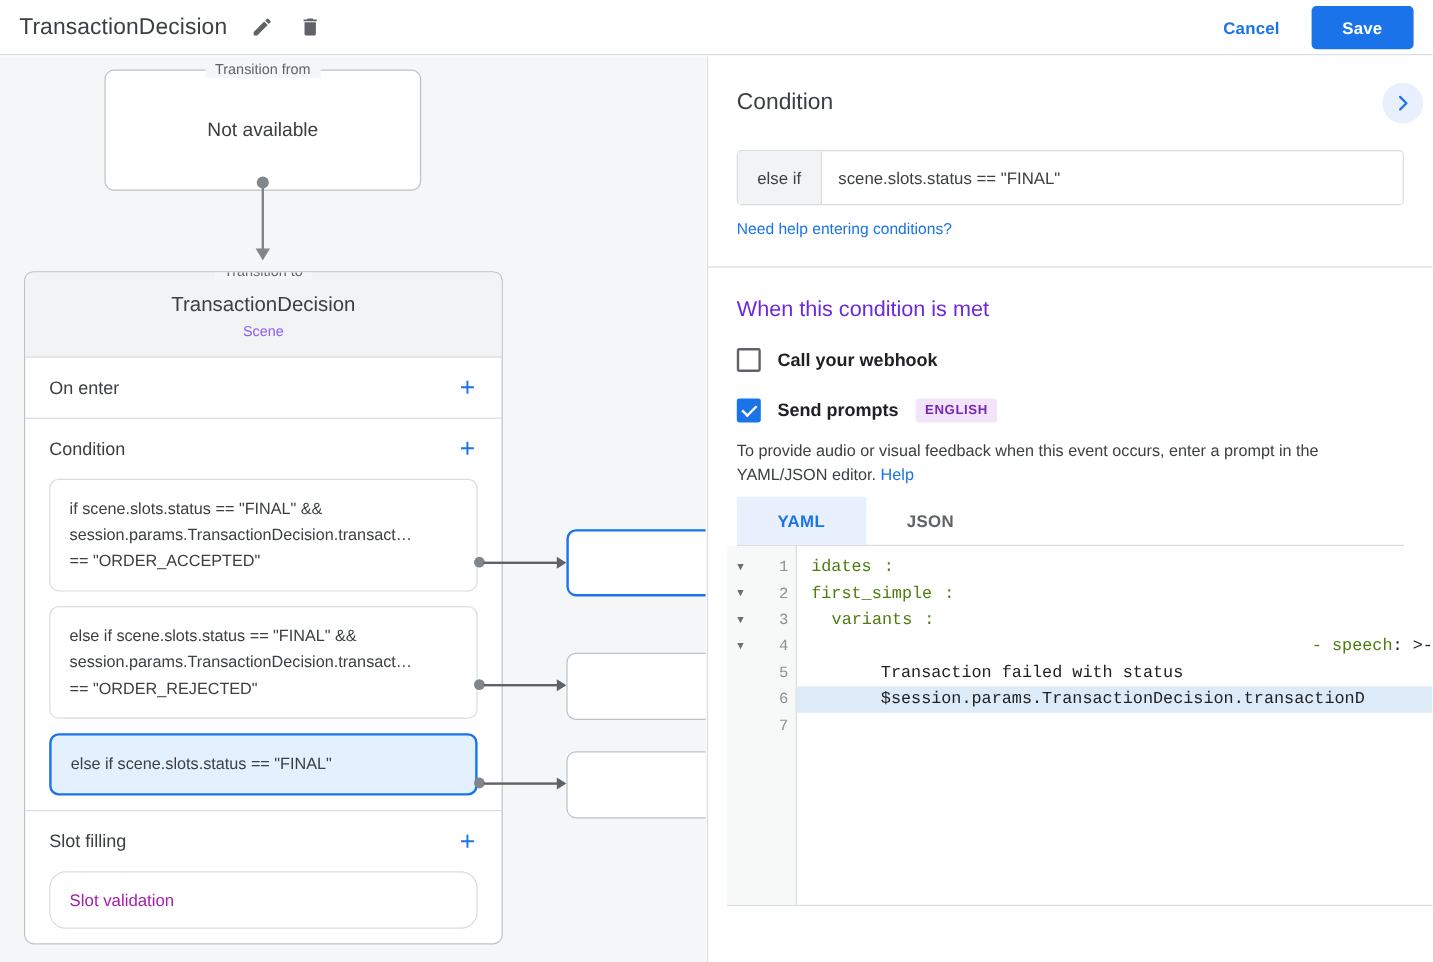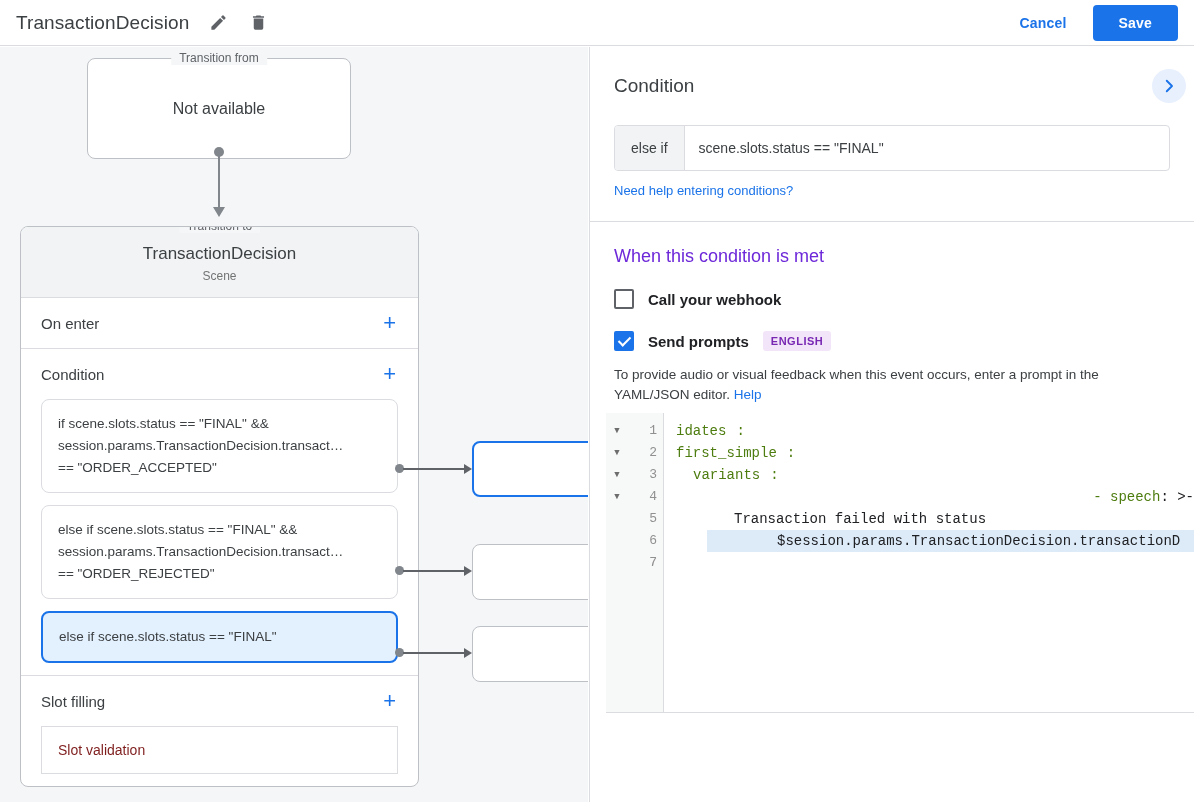--- a/index.html
+++ b/index.html
@@ -79,21 +79,21 @@
   }
   .scene-head {
     background: #f1f3f4; padding: 17px 0 14px; text-align: center;
     border-bottom: 1px solid #dadce0; position: relative;
   }
   .scene-head .legend {
     position: absolute; top: -8px; left: 50%; transform: translateX(-50%);
     background: #f5f6f7; padding: 0 8px; font-size: 12px; color: #5f6368;
   }
   .scene-title { font-size: 17px; color: #3c4043; }
-  .scene-sub { font-size: 12px; color: #737373; margin-top: 5px; }
+  .scene-sub { font-size: 12px; color: #8b5cf6; margin-top: 5px; }
 
   .sec { border-bottom: 1px solid #dadce0; padding: 0 20px 0 20px; }
   .sec:last-child { border-bottom: none; }
   .sec-header {
     display: flex; align-items: center; justify-content: space-between;
     height: 50px;
   }
   .sec-title { font-size: 15px; color: #3c4043; }
   .plus-btn {
     color: #1a73e8; font-size: 22px; line-height: 1; cursor: pointer;
@@ -105,22 +105,22 @@
   .cond-item {
     border: 1px solid #dadce0; border-radius: 8px; background: #ffffff;
     padding: 13px 16px; font-size: 13.5px; color: #3c4043; line-height: 22px;
     margin-bottom: 12px; cursor: pointer;
   }
   .cond-item:last-child { margin-bottom: 0; }
   .cond-item.selected { border: 2px solid #1a73e8; background: #e3f0fd; }
   .cond-line { white-space: nowrap; overflow: hidden; text-overflow: ellipsis; }
 
   .slot-item {
-    border: 1px solid #dadce0; border-radius: 0; background: #ffffff;
-    padding: 15px 16px; font-size: 14px; color: #7f1d1d; cursor: pointer;
+    border: 1px solid #dadce0; border-radius: 14px; background: #ffffff;
+    padding: 15px 16px; font-size: 14px; color: #a21caf; cursor: pointer;
   }
 
   
   .conn { position: absolute; }
   .conn-dot {
     position: absolute; width: 9px; height: 9px; border-radius: 50%;
     background: #80868b; left: 0; top: 0;
   }
   .conn-line { position: absolute; left: 8px; top: 4px; height: 1.5px; background: #5f6368; }
   .conn-head {
@@ -365,20 +365,24 @@
         <div class="chk-label">Send prompts</div>
         <div class="badge">ENGLISH</div>
       </div>
 
       <div class="helper-text">
         <span>To provide audio or visual feedback when this event occurs, enter a prompt in the YAML/JSON editor.</span>
         <a>Help</a>
       </div>
     </div>
 
+    <div class="tabs" style="margin:0 24px;">
+      <button class="tab active">YAML</button>
+      <button class="tab">JSON</button>
+    </div>
 
     <div class="editor" style="margin:0 0 0 16px;">
       <div class="gutter">
         <div class="gutter-row">
           <div class="fold">▼</div>
           <div class="lineno">1</div>
         </div>
         <div class="gutter-row">
           <div class="fold">▼</div>
           <div class="lineno">2</div>
@@ -404,19 +408,19 @@
           <div class="lineno">7</div>
         </div>
       </div>
 
       <div class="code">
         <div class="code-row"><span class="tok-key">idates</span><span class="tok-key">:</span></div>
         <div class="code-row"><span class="tok-key">first_simple</span><span class="tok-key">:</span></div>
         <div class="code-row" style="padding-left:19px;"><span class="tok-key">variants</span><span class="tok-key">:</span></div>
         <div class="code-row" style="padding-left:36px;text-align:right;"><span class="tok-key">- speech</span><span class="tok-plain">: &gt;-</span></div>
         <div class="code-row" style="padding-left:70px;"><span class="tok-plain">Transaction failed with status</span></div>
-        <div class="code-row hl" style="padding-left:70px;margin-left:43px;"><span class="tok-plain">$session.params.TransactionDecision.transactionD</span></div>
+        <div class="code-row hl" style="padding-left:70px;"><span class="tok-plain">$session.params.TransactionDecision.transactionD</span></div>
         <div class="code-row"><span class="tok-plain"></span></div>
       </div>
     </div>
 
   </div>
 </div>
 
 </body></html>

